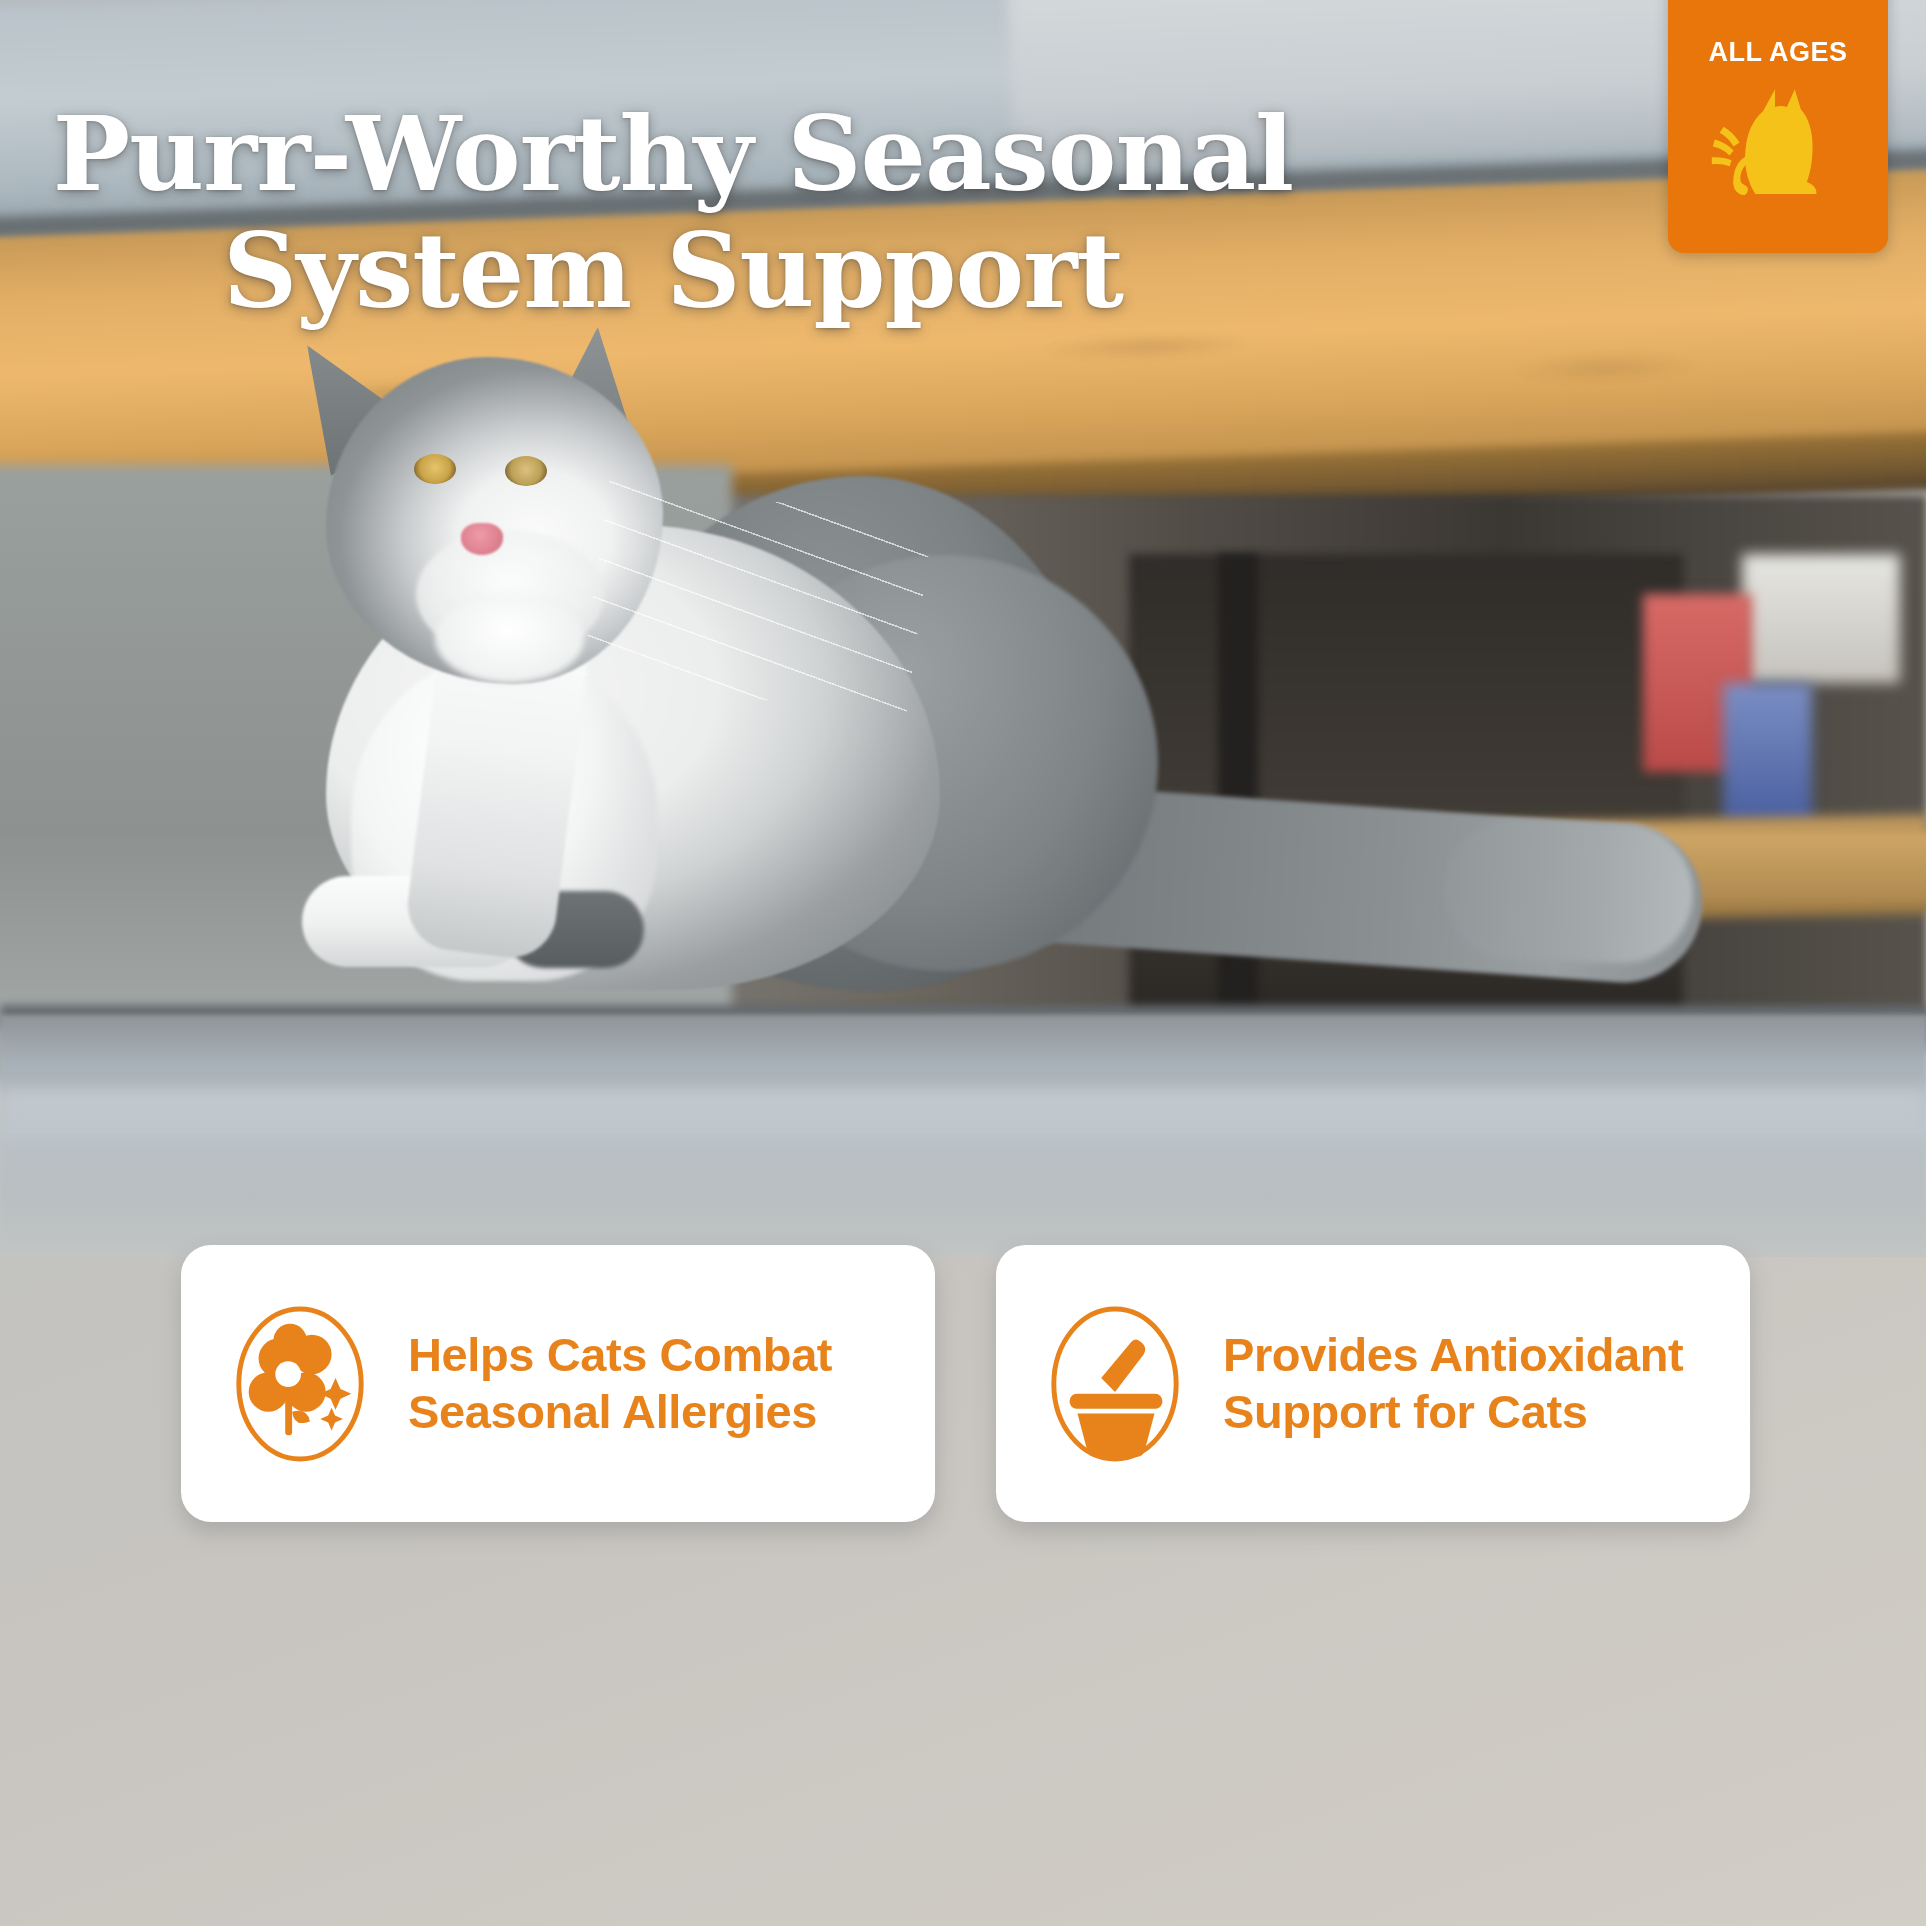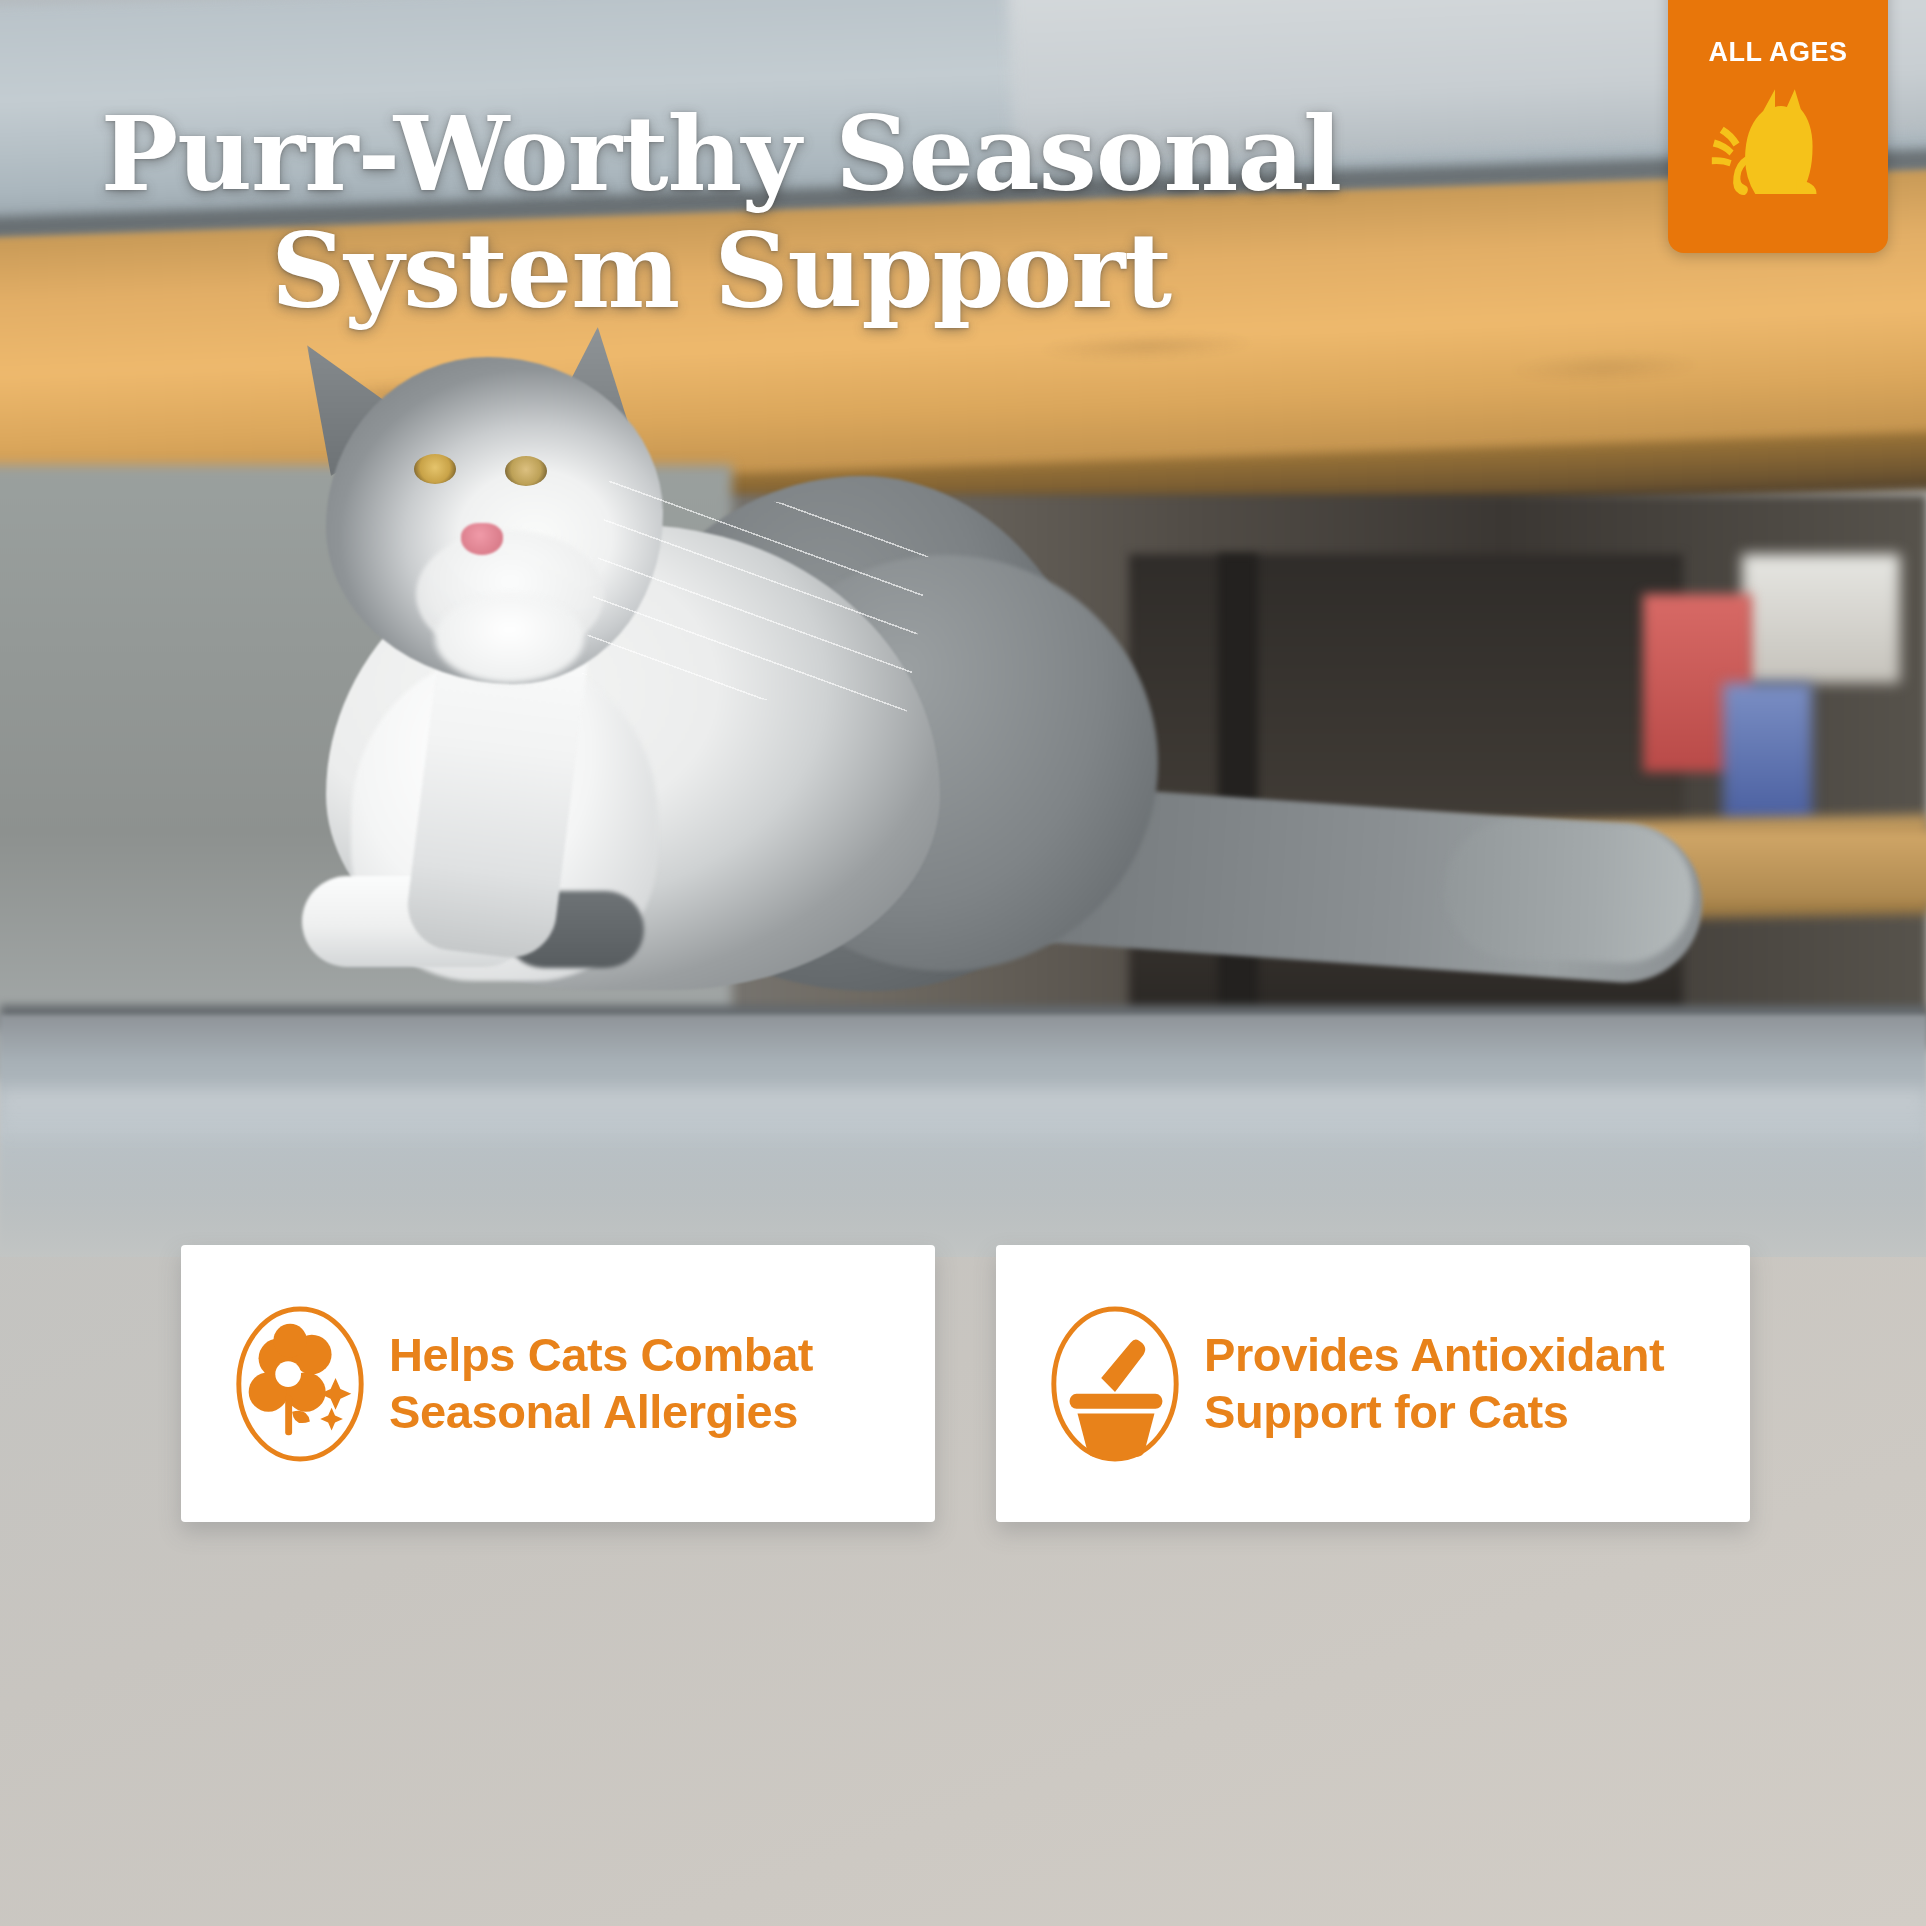--- a/index.html
+++ b/index.html
@@ -226,34 +226,33 @@
   }
   .badge-cat{position:absolute;left:30px;top:125px;width:158px;height:123px;}
 
   
   .title{
     position:absolute;left:0;top:95px;width:1346px;
     text-align:center;color:#ffffff;
     font-family:"DejaVu Serif", serif;font-weight:bold;
     font-size:103px;line-height:1.14;letter-spacing:-1px;
     text-shadow:0 3px 12px rgba(60,60,60,.45), 0 1px 3px rgba(60,60,60,.35);
-    padding-left:48px;
   }
   .title span{display:block;}
 
   
   .cards{
     position:absolute;left:181px;top:1245px;width:1570px;height:614px;
     display:grid;grid-template-columns:754px 754px;grid-template-rows:277px 287px;
     column-gap:61px;row-gap:30px;
   }
   .card{
-    background:#ffffff;border-radius:4px;
+    background:#ffffff;border-radius:30px;
     box-shadow:0 10px 22px rgba(90,92,95,.26);
-    display:flex;align-items:center;padding:0 34px 0 44px;box-sizing:border-box;
+    display:flex;align-items:center;padding:0 34px 0 44px;box-sizing:border-box;gap:19px;
   }
   .card-icon{flex:0 0 auto;width:150px;height:174px;margin-right:14px;}
   .card-text{
     color:#e8821a;font-family:"Liberation Sans", sans-serif;
     font-weight:bold;font-size:47px;line-height:1.20;letter-spacing:-0.4px;
   }
 </style>
 </head>
 <body>
 

